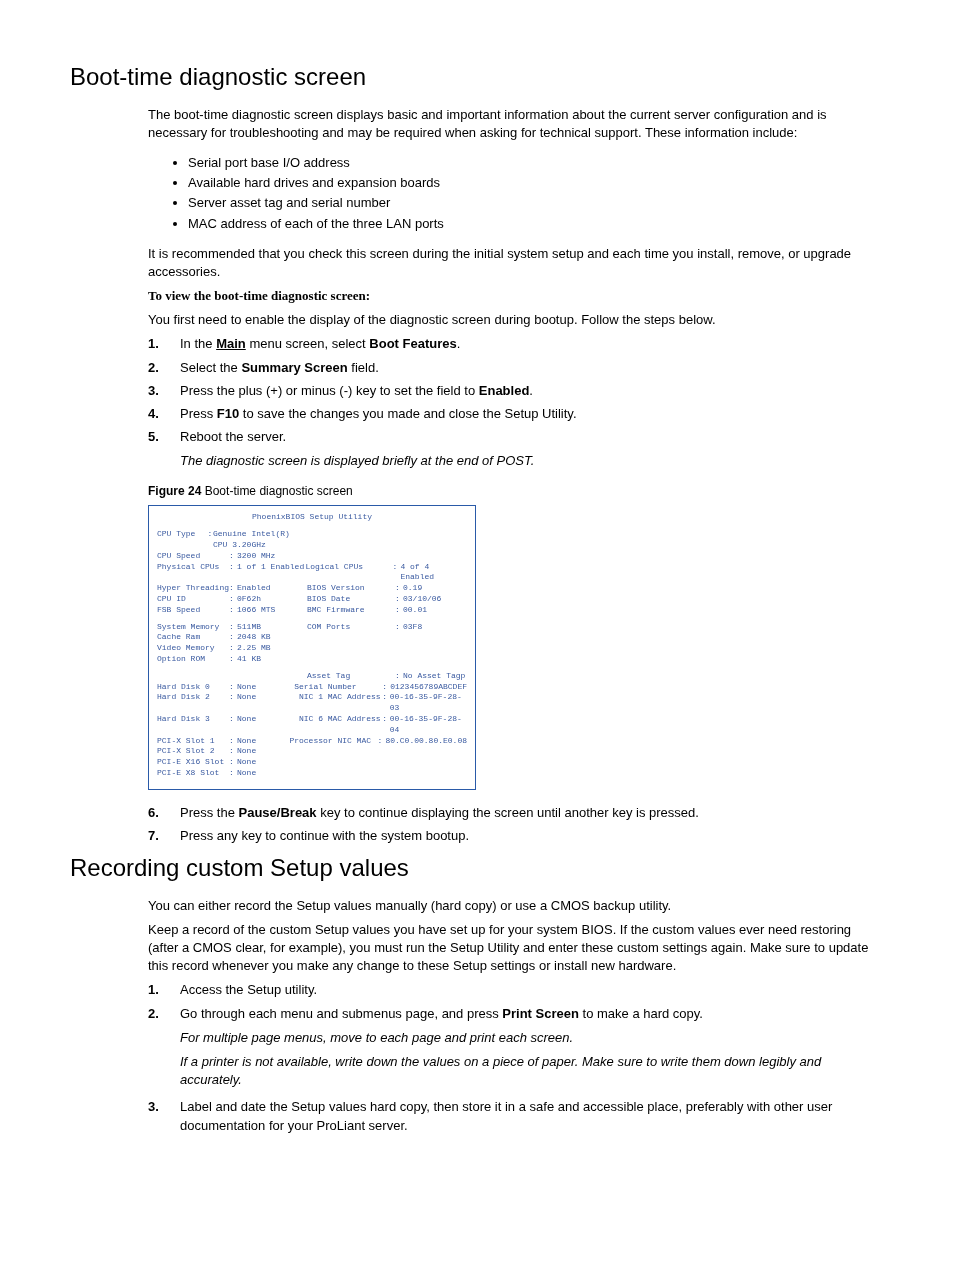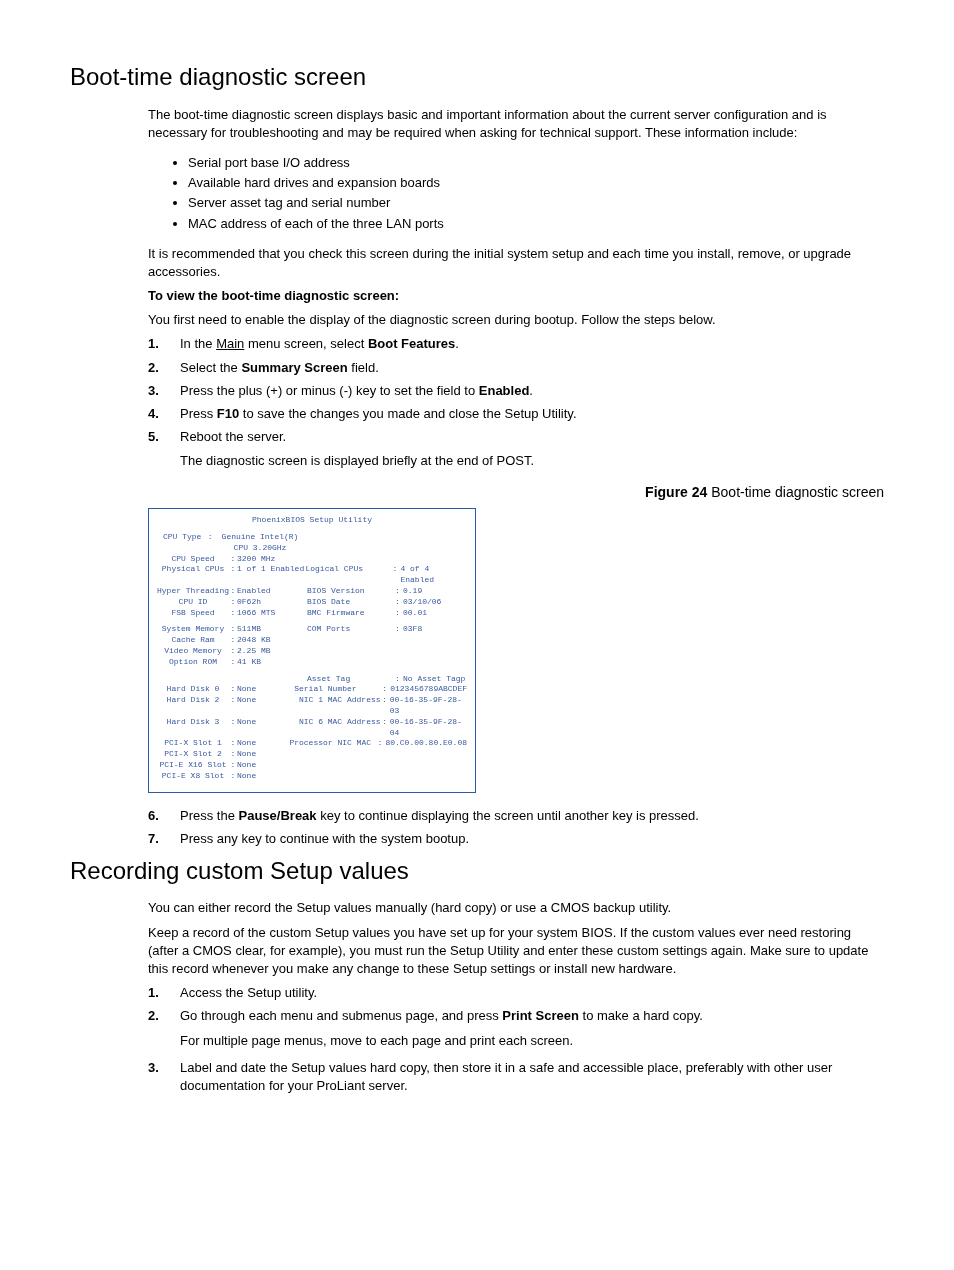--- a/index.html
+++ b/index.html
@@ -32,20 +32,21 @@
   }
   ul.disc {
     list-style: disc;
     padding-left: 40px;
     margin: 4px 0;
   }
   ul.disc li { margin: 2px 0; }
   .bold-line {
     font-weight: bold;
     margin-top: 4px;
+    font-family: Liberation Serif, serif;
   }
   ol.steps {
     list-style: none;
     padding-left: 0;
     margin: 6px 0;
   }
   ol.steps > li {
     display: flex;
     margin: 5px 0;
   }
@@ -54,49 +55,49 @@
     width: 32px;
     flex-shrink: 0;
   }
   ol.steps > li > .txt {
     flex: 1;
   }
   .substep {
     margin-left: 32px;
     margin-top: 4px;
     margin-bottom: 4px;
+    font-style: italic;
   }
   .fig-caption {
-    font-size: 14px;
+    font-size: 12px;
     margin-top: 8px;
     margin-bottom: 6px;
-    text-align: right;
   }
   .fig-caption b { font-weight: bold; }
   .bios-box {
     border: 1px solid #2a5aa8;
     width: 310px;
     padding: 6px 8px 10px 8px;
     font-family: "Courier New", monospace;
     font-size: 8px;
     color: #3a5aa0;
     margin-bottom: 14px;
     line-height: 1.35;
   }
   .bios-title {
     text-align: center;
     margin-bottom: 6px;
   }
   .bios-row { display: flex; }
-  .bios-left { width: 150px; display:flex;text-align:center; }
+  .bios-left { width: 150px; display:flex; }
   .bios-right { display:flex; }
   .bios-label { width: 72px; }
   .bios-colon { width: 8px; }
   .bios-val { }
-  u { text-decoration: underline; }
+  u { text-decoration: underline; font-weight: bold; }
 </style>
 </head>
 <body>
 
 <h1>Boot-time diagnostic screen</h1>
 <div class="body-indent">
   <p>The boot-time diagnostic screen displays basic and important information about the current server configuration and is necessary for troubleshooting and may be required when asking for technical support. These information include:</p>
   <div class="bullets-row">
     <div class="bullets-col">
       <ul class="disc">
@@ -349,20 +350,21 @@
   <ol class="steps">
     <li>
         <span class="num">1.</span>
       <span class="txt">Access the Setup utility.</span>
       </li>
     <li>
         <span class="num">2.</span>
       <span class="txt">
         <span>Go through each menu and submenus page, and press </span><b>Print Screen</b><span> to make a hard copy.</span>
         <div class="substep" style="margin-left:0;margin-top:6px;">For multiple page menus, move to each page and print each screen.</div>
+        <div class="substep" style="margin-left:0;margin-top:6px;">If a printer is not available, write down the values on a piece of paper. Make sure to write them down legibly and accurately.</div>
       </span>
       </li>
     <li>
         <span class="num">3.</span>
       <span class="txt">Label and date the Setup values hard copy, then store it in a safe and accessible place, preferably with other user documentation for your ProLiant server.</span>
       </li>
   </ol>
 </div>
 
 </body></html>

